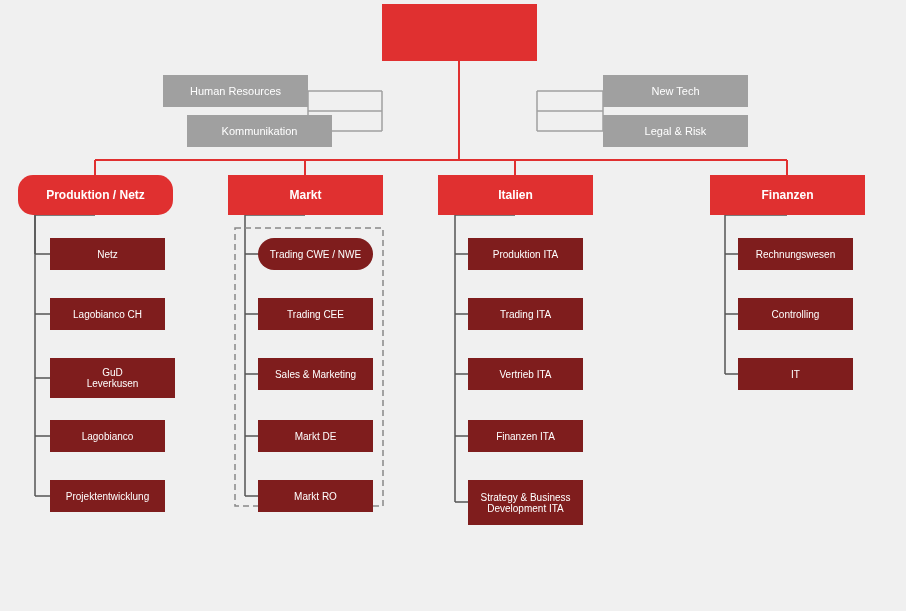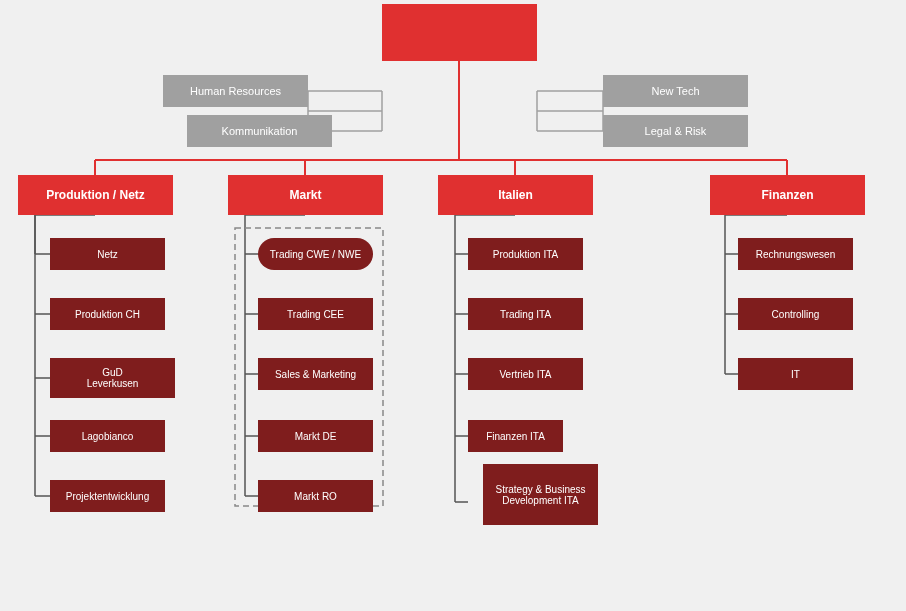--- a/index.html
+++ b/index.html
@@ -155,40 +155,40 @@
 </svg>
 
 <div id="staff-container">
     <div class="staff-box" style="left: 163px; top: 75px; width: 145px; height: 32px;">Human Resources</div>
     <div class="staff-box" style="left: 163px; top: 115px; width: 145px; height: 32px; margin-left: 24px;">Kommunikation</div>
     <div class="staff-box" style="left: 603px; top: 75px; width: 145px; height: 32px;">New Tech</div>
     <div class="staff-box" style="left: 603px; top: 115px; width: 145px; height: 32px;">Legal &amp; Risk</div>
   </div>
 
 <div id="divisions-container">
-    <div class="division-header" style="left: 18px; top: 175px; width: 155px; height: 40px;">Produktion / Netz</div>
+    <div class="division-header" style="left: 18px; top: 175px; width: 155px; height: 40px; border-radius: 15px;">Produktion / Netz</div>
     <div class="division-header" style="left: 228px; top: 175px; width: 155px; height: 40px;">Markt</div>
     <div class="division-header" style="left: 438px; top: 175px; width: 155px; height: 40px;">Italien</div>
     <div class="division-header" style="left: 710px; top: 175px; width: 155px; height: 40px;">Finanzen</div>
   </div>
 
 <div id="sub-container">
     <div class="sub-box" style="left: 50px; top: 238px; width: 115px; height: 32px; white-space: pre-line;">Netz</div>
-    <div class="sub-box" style="left: 50px; top: 298px; width: 115px; height: 32px; white-space: pre-line;">Produktion CH</div>
+    <div class="sub-box" style="left: 50px; top: 298px; width: 115px; height: 32px; white-space: pre-line;">Lagobianco CH</div>
     <div class="sub-box" style="left: 50px; top: 358px; width: 125px; height: 40px; white-space: pre-line;">GuD
 Leverkusen</div>
     <div class="sub-box" style="left: 50px; top: 420px; width: 115px; height: 32px; white-space: pre-line;">Lagobianco</div>
     <div class="sub-box" style="left: 50px; top: 480px; width: 115px; height: 32px; white-space: pre-line;">Projektentwicklung</div>
     <div class="sub-box" style="left: 258px; top: 238px; width: 115px; height: 32px; white-space: pre-line; border-radius: 16px;">Trading CWE / NWE</div>
     <div class="sub-box" style="left: 258px; top: 298px; width: 115px; height: 32px; white-space: pre-line;">Trading CEE</div>
     <div class="sub-box" style="left: 258px; top: 358px; width: 115px; height: 32px; white-space: pre-line;">Sales &amp; Marketing</div>
     <div class="sub-box" style="left: 258px; top: 420px; width: 115px; height: 32px; white-space: pre-line;">Markt DE</div>
     <div class="sub-box" style="left: 258px; top: 480px; width: 115px; height: 32px; white-space: pre-line;">Markt RO</div>
     <div class="sub-box" style="left: 468px; top: 238px; width: 115px; height: 32px; white-space: pre-line;">Produktion ITA</div>
     <div class="sub-box" style="left: 468px; top: 298px; width: 115px; height: 32px; white-space: pre-line; text-align: center;">Trading ITA</div>
     <div class="sub-box" style="left: 468px; top: 358px; width: 115px; height: 32px; white-space: pre-line;">Vertrieb ITA</div>
-    <div class="sub-box" style="left: 468px; top: 420px; width: 95px; height: 32px; white-space: pre-line;">Finanzen ITA</div>
-    <div class="sub-box" style="left: 468px; top: 464px; width: 115px; height: 61px; white-space: pre-line; margin-left: 15px;">Strategy &amp; Business
+    <div class="sub-box" style="left: 468px; top: 420px; width: 115px; height: 32px; white-space: pre-line;">Finanzen ITA</div>
+    <div class="sub-box" style="left: 468px; top: 480px; width: 115px; height: 45px; white-space: pre-line;">Strategy &amp; Business
 Development ITA</div>
     <div class="sub-box" style="left: 738px; top: 238px; width: 115px; height: 32px; white-space: pre-line;">Rechnungswesen</div>
     <div class="sub-box" style="left: 738px; top: 298px; width: 115px; height: 32px; white-space: pre-line;">Controlling</div>
     <div class="sub-box" style="left: 738px; top: 358px; width: 115px; height: 32px; white-space: pre-line;">IT</div>
   </div>
 
 </body></html>

